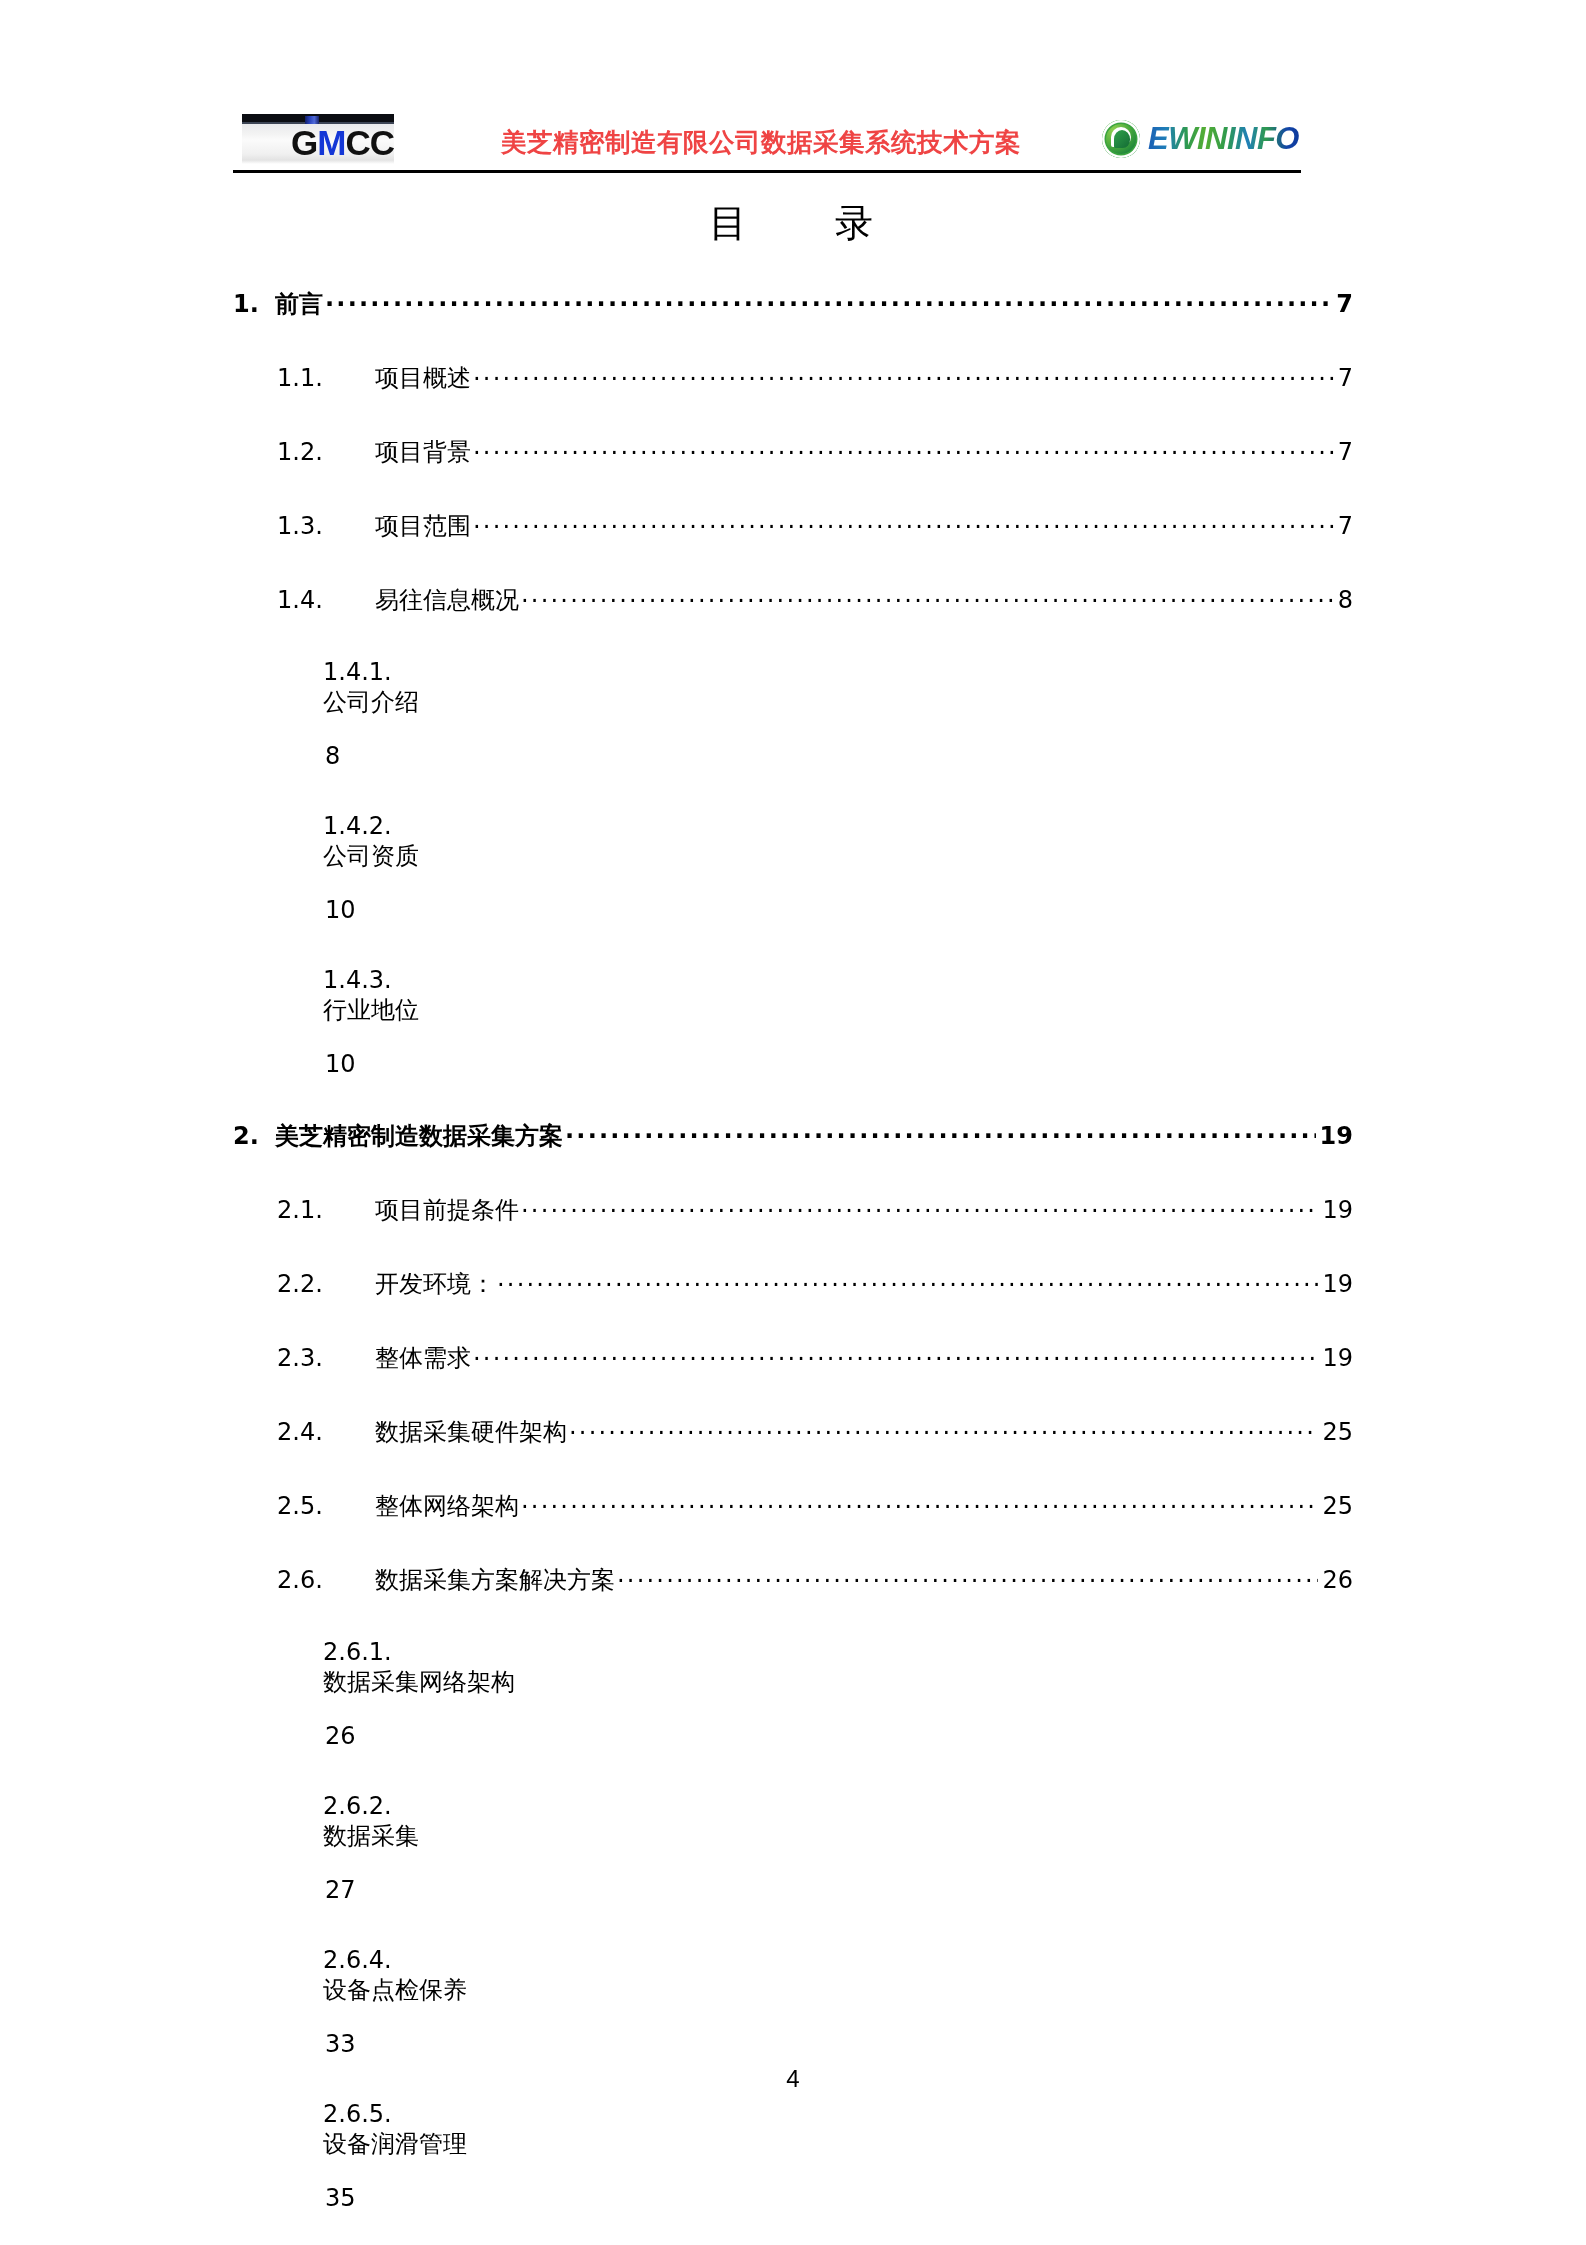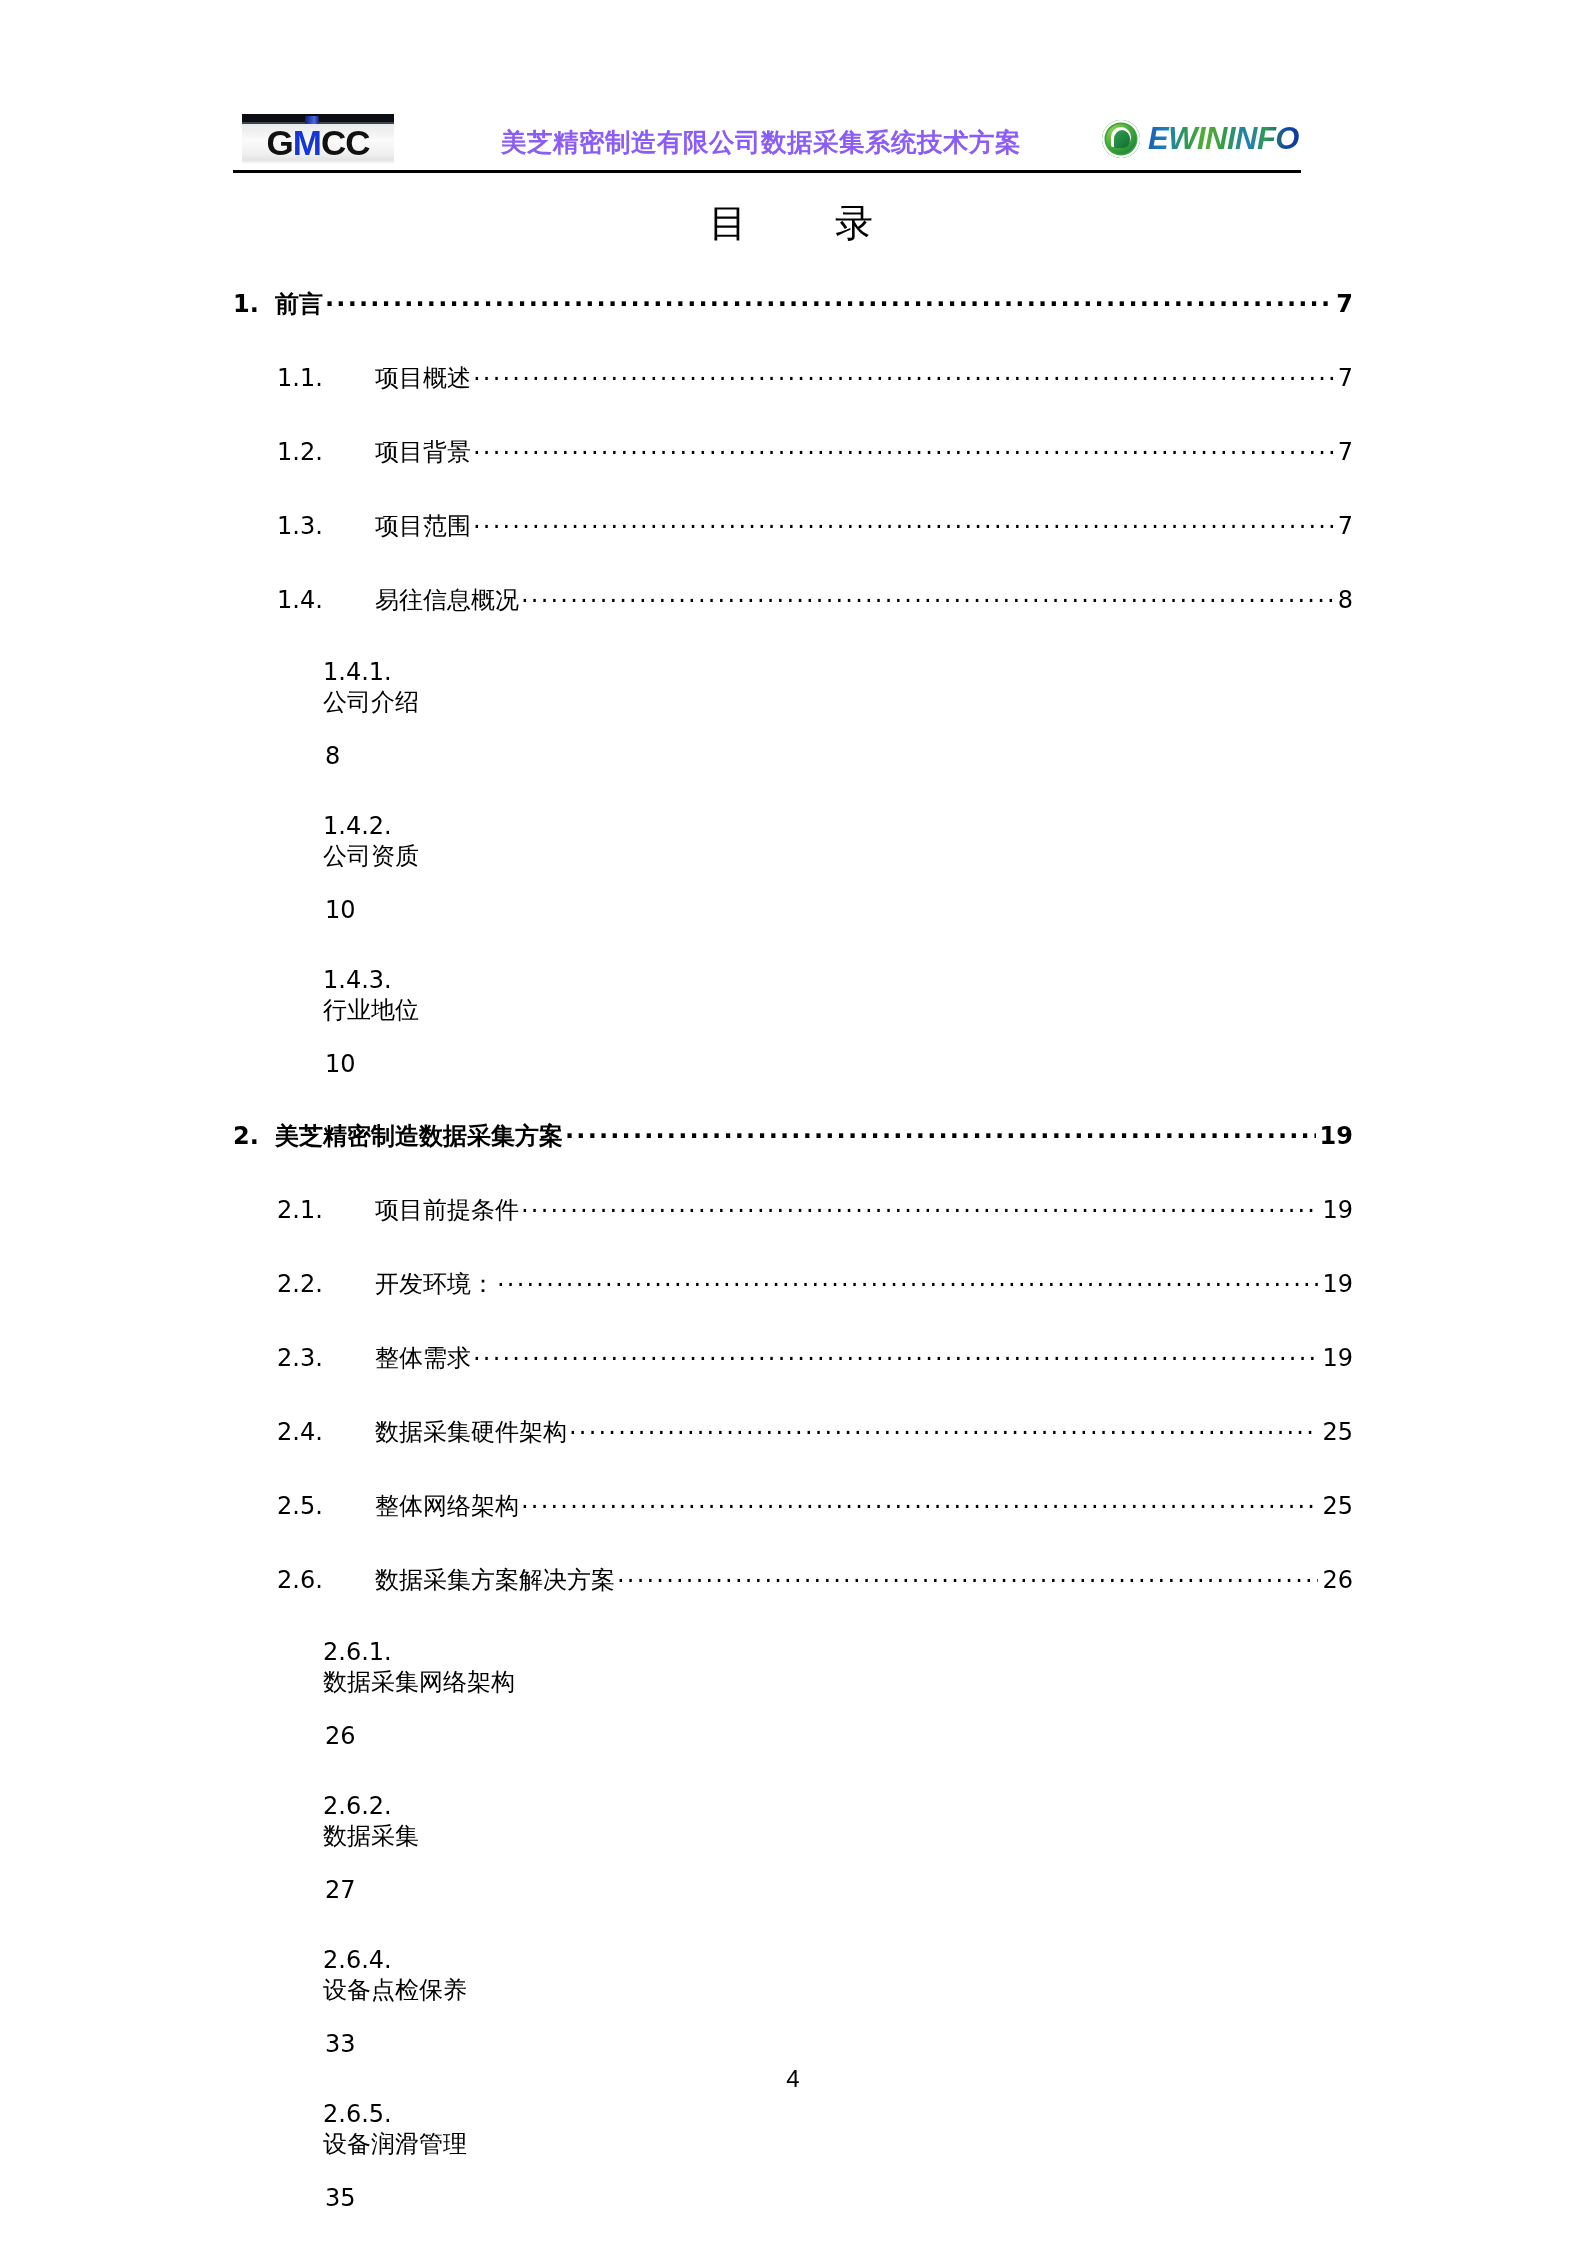--- a/index.html
+++ b/index.html
@@ -59,39 +59,39 @@
     width: 14px;
     height: 8px;
     background: linear-gradient(to right, #12206e, #2a46c8, #5470e8, #16236f);
     opacity: .92;
   }
   .gmcc-logo .gmcc-text {
     position: absolute;
     left: 0;
     top: 9px;
     width: 152px;
-    text-align: center;
+    text-align: right;
     font-family: "Liberation Sans", "DejaVu Sans", sans-serif;
     font-weight: bold;
     font-size: 35px;
     letter-spacing: -1px;
     line-height: 40px;
     color: #111111;
     white-space: nowrap;
   }
   .gmcc-text .m {
     color: #1437d6;
   }
 
   .header-title {
     font-family: "DejaVu Sans", "Liberation Sans", sans-serif;
     font-weight: bold;
     font-size: 25.5px;
     letter-spacing: 0.5px;
-    color: #8b5cf6;
+    color: #ef4444;
     white-space: nowrap;
     padding-bottom: 4px;
     margin-left: 26px;
   }
 
   
   .ewin-logo {
     display: flex;
     align-items: center;
     flex: 0 0 auto;

